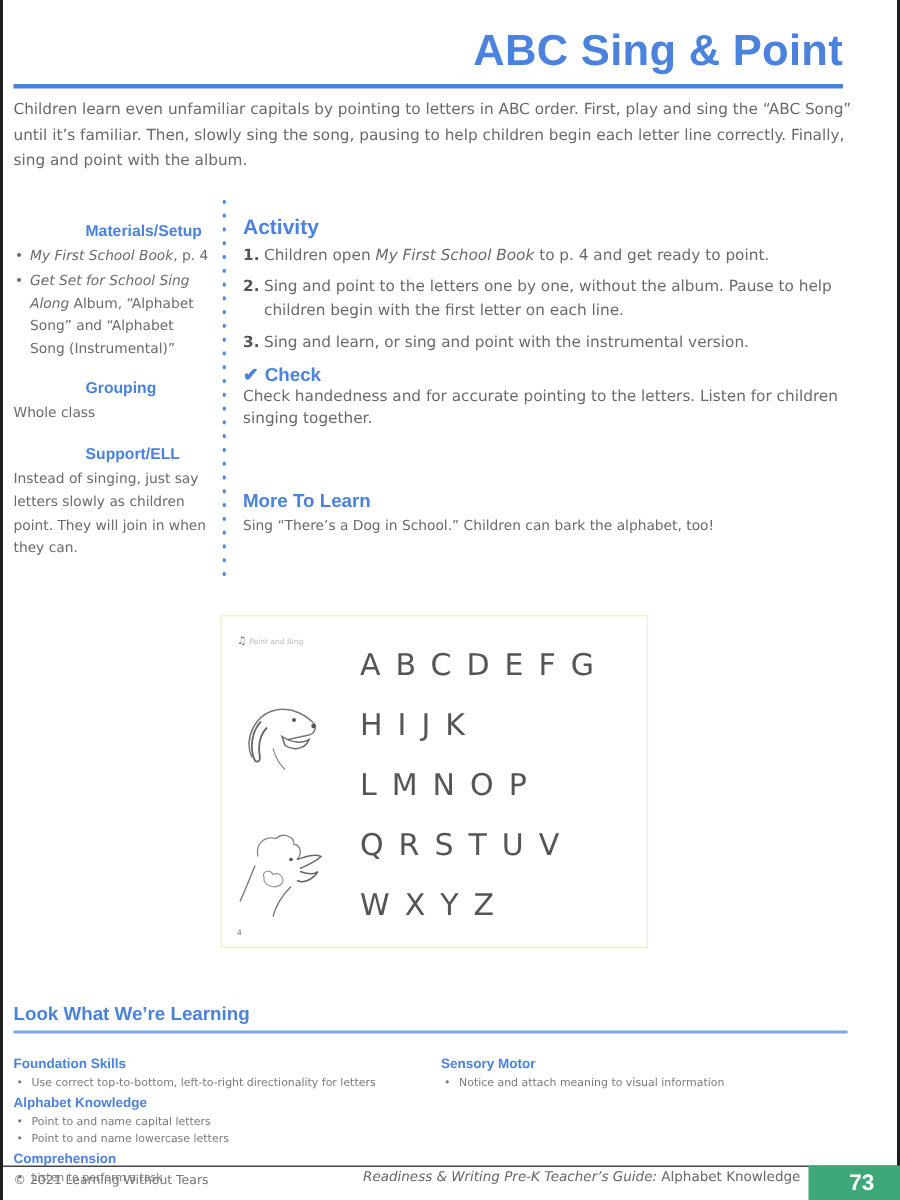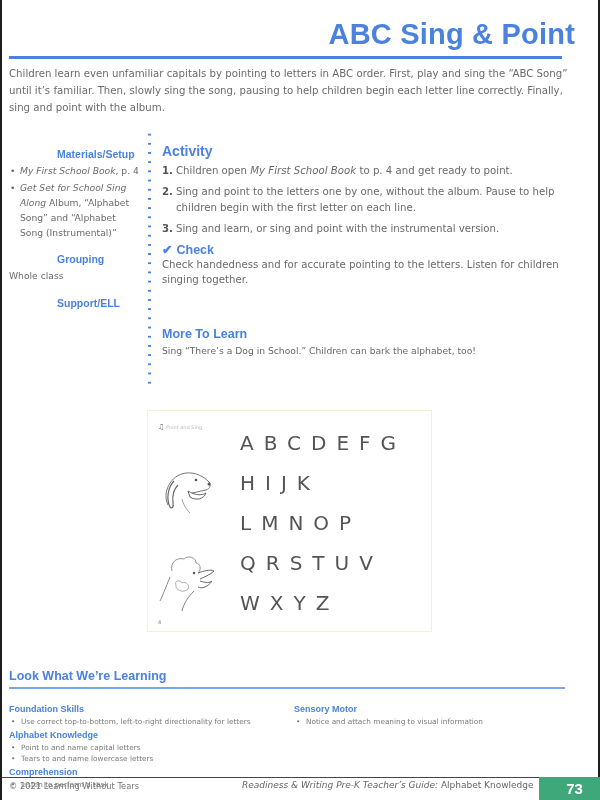--- a/index.html
+++ b/index.html
@@ -1,20 +1,20 @@
 <!DOCTYPE html>
 <html><head>
   <meta charset="utf-8">
   <style>
     * { box-sizing: border-box; margin: 0; padding: 0; }
     html, body { width: 600px; height: 800px; overflow: hidden; background: #ffffff; }
     body { font-family: "DejaVu Sans", sans-serif; color: #6b6b6b; position: relative; }
     .page { position: absolute; left: 0; top: 0; width: 600px; height: 800px; border-left: 2px solid #1e1e1e; border-right: 2px solid #1e1e1e; background: #fff; }
 
-    .title { position: absolute; right: 23px; top: 18px; font-family: "Liberation Sans", sans-serif; font-weight: bold; font-size: 29px; color: #4a82dd; letter-spacing: 0.2px; }
+    .title { position: absolute; right: 36px; top: 18px; font-family: "Liberation Sans", sans-serif; font-weight: bold; font-size: 29px; color: #4a82dd; letter-spacing: 0.2px; }
     .title-rule { position: absolute; left: 7px; right: 36px; top: 56px; height: 3px; background: #4a82dd; }
 
     .intro { position: absolute; left: 7px; top: 65px; width: 570px; font-size: 10.2px; line-height: 17px; color: #6a6a6a; }
 
     .sidebar { position: absolute; left: 7px; top: 148px; width: 130px; }
     .side-head { font-family: "Liberation Sans", sans-serif; font-weight: bold; color: #4a82dd; font-size: 10.5px; margin-bottom: 3px; margin-left: 48px; }
     .side-list { list-style: none; }
     .side-list li { position: relative; padding-left: 11px; font-size: 9.2px; line-height: 15px; color: #6b6b6b; margin-bottom: 2px; }
     .side-list li::before { content: "•"; position: absolute; left: 1px; top: 0; color: #6b6b6b; }
     .side-text { font-size: 9.2px; line-height: 15.5px; color: #6b6b6b; }
@@ -74,20 +74,21 @@
         <li><em>My First School Book</em><span>, p. 4</span></li>
         <li><em>Get Set for School Sing Along</em><span> Album, “Alphabet Song” and “Alphabet Song (Instrumental)”</span></li>
       </ul>
     </div>
     <div class="side-block">
       <div class="side-head">Grouping</div>
       <div class="side-text">Whole class</div>
     </div>
     <div class="side-block">
       <div class="side-head">Support/ELL</div>
+      <div class="side-text">Instead of singing, just say letters slowly as children point. They will join in when they can.</div>
     </div>
   </aside>
 
   <div class="dots"></div>
 
   <section class="main">
     <h2 class="sec-head">Activity</h2>
     <ol class="steps">
       <li>
         <span class="num">1.</span>
@@ -147,21 +148,21 @@
     <div class="lwwl-rule"></div>
     <div class="lwwl-cols">
       <div class="lwwl-col1">
         <div class="lw-head">Foundation Skills</div>
         <ul class="lw-list">
             <li>Use correct top-to-bottom, left-to-right directionality for letters</li>
           </ul>
         <div class="lw-head">Alphabet Knowledge</div>
         <ul class="lw-list">
           <li>Point to and name capital letters</li>
-          <li>Tears to and name lowercase letters</li>
+          <li>Point to and name lowercase letters</li>
         </ul>
         <div class="lw-head">Comprehension</div>
         <ul class="lw-list">
             <li>Listen to perform a task</li>
           </ul>
       </div>
       <div class="lwwl-col2">
         <div class="lw-head">Sensory Motor</div>
         <ul class="lw-list">
             <li>Notice and attach meaning to visual information</li>

